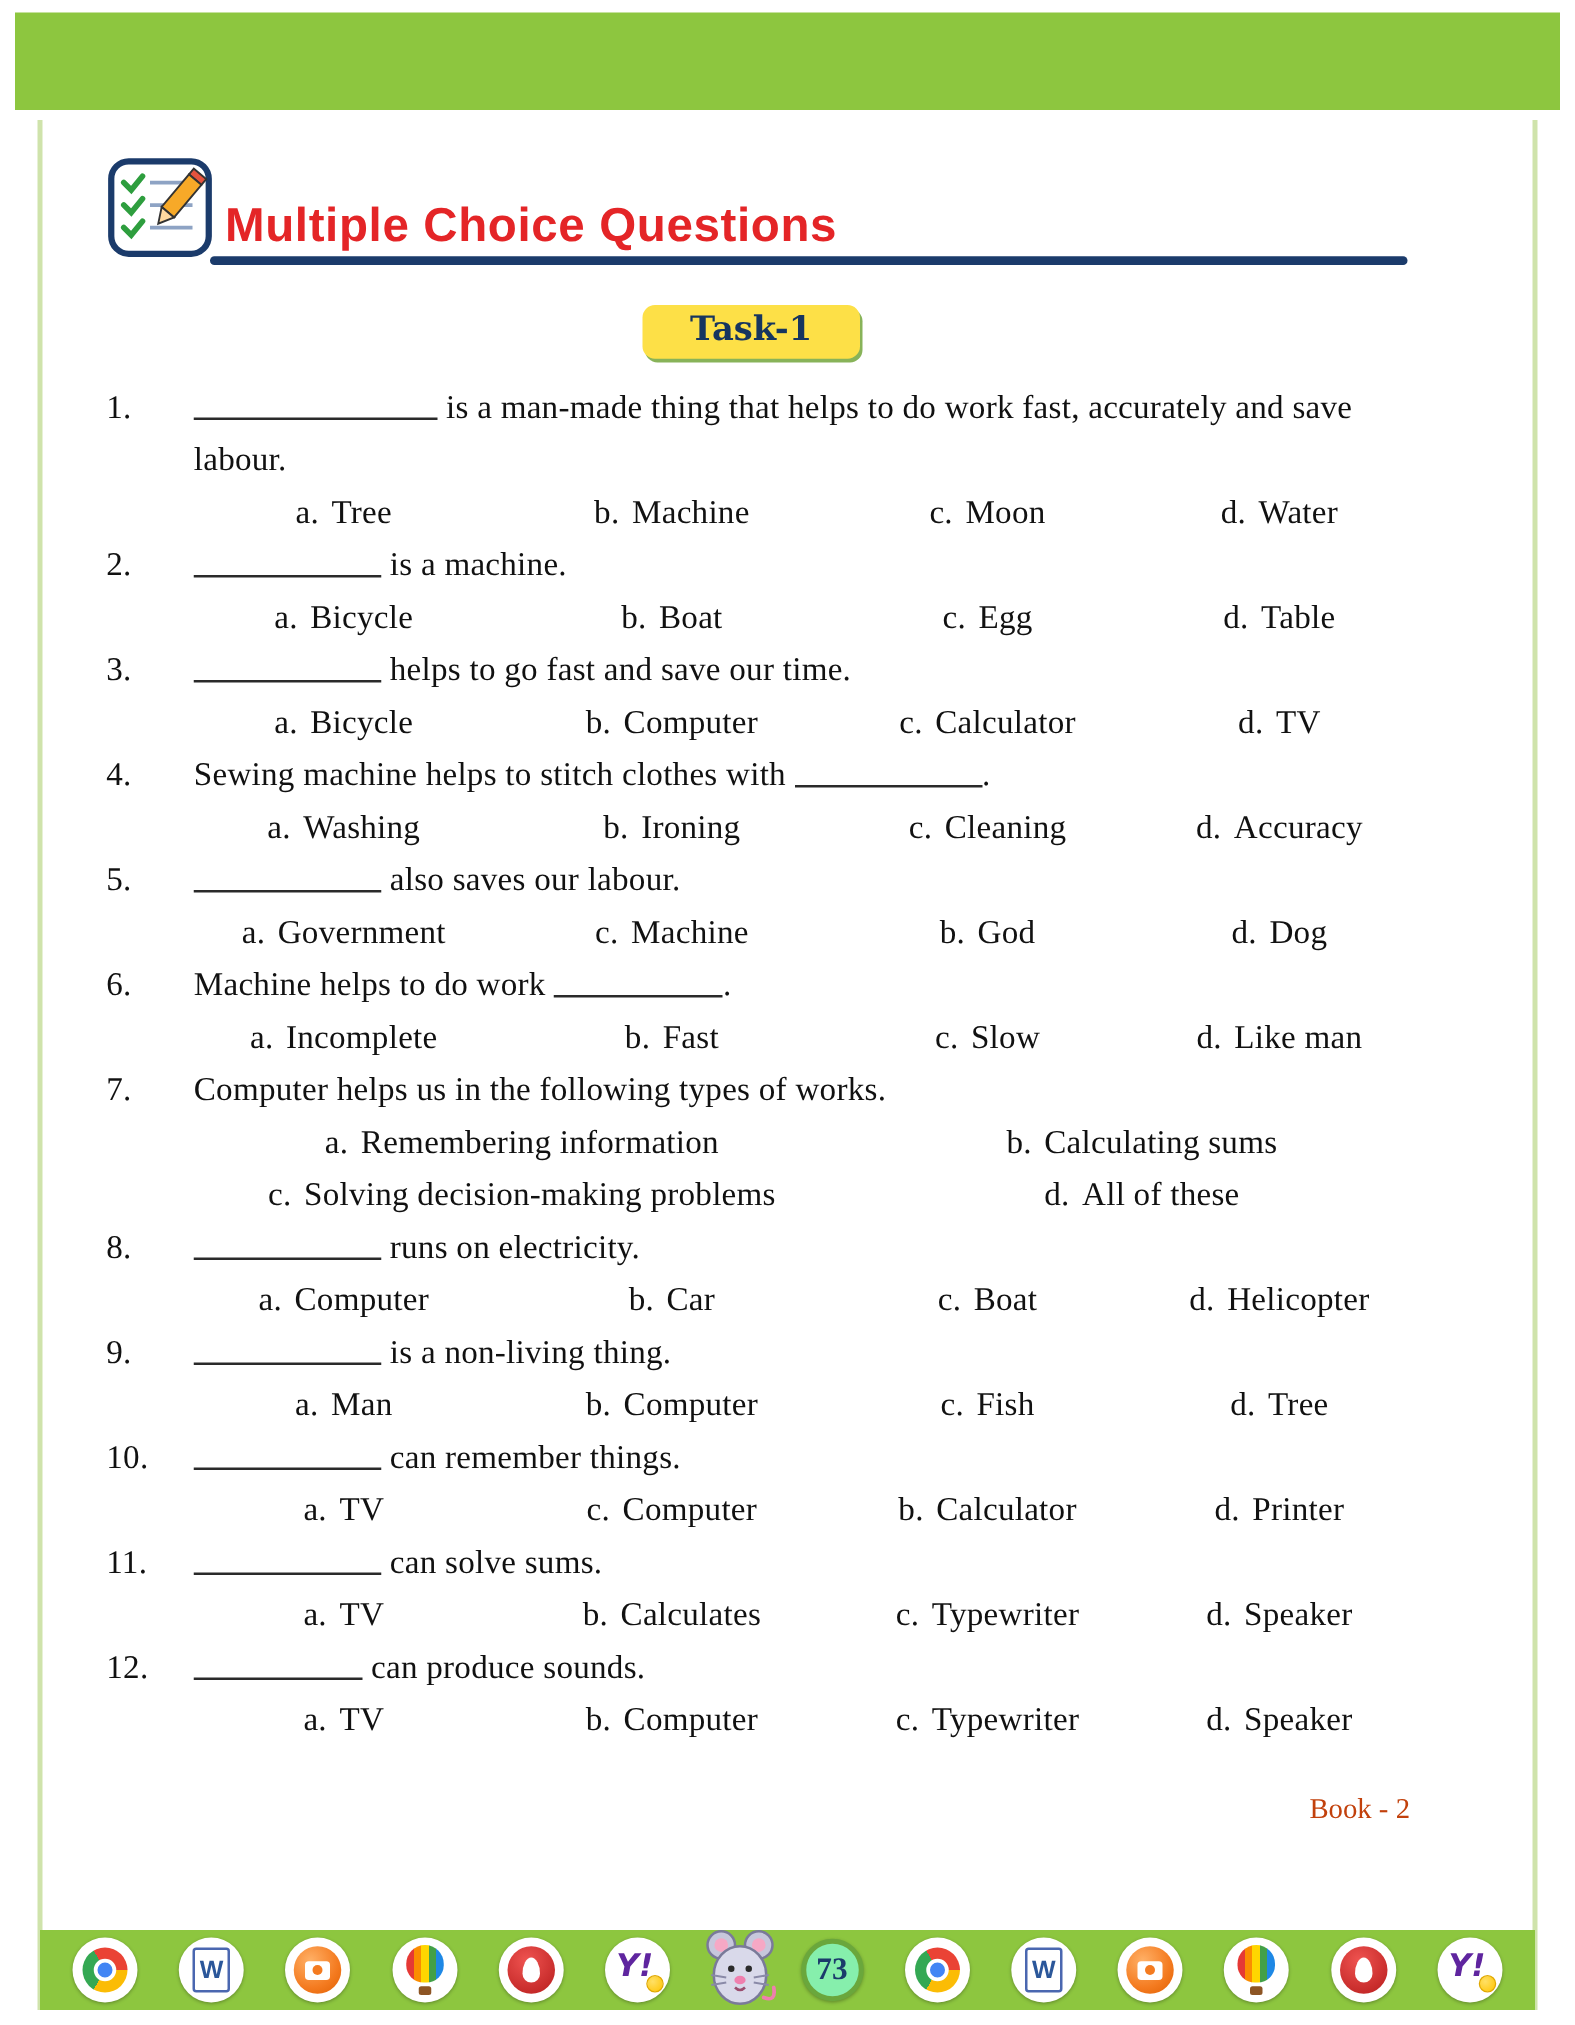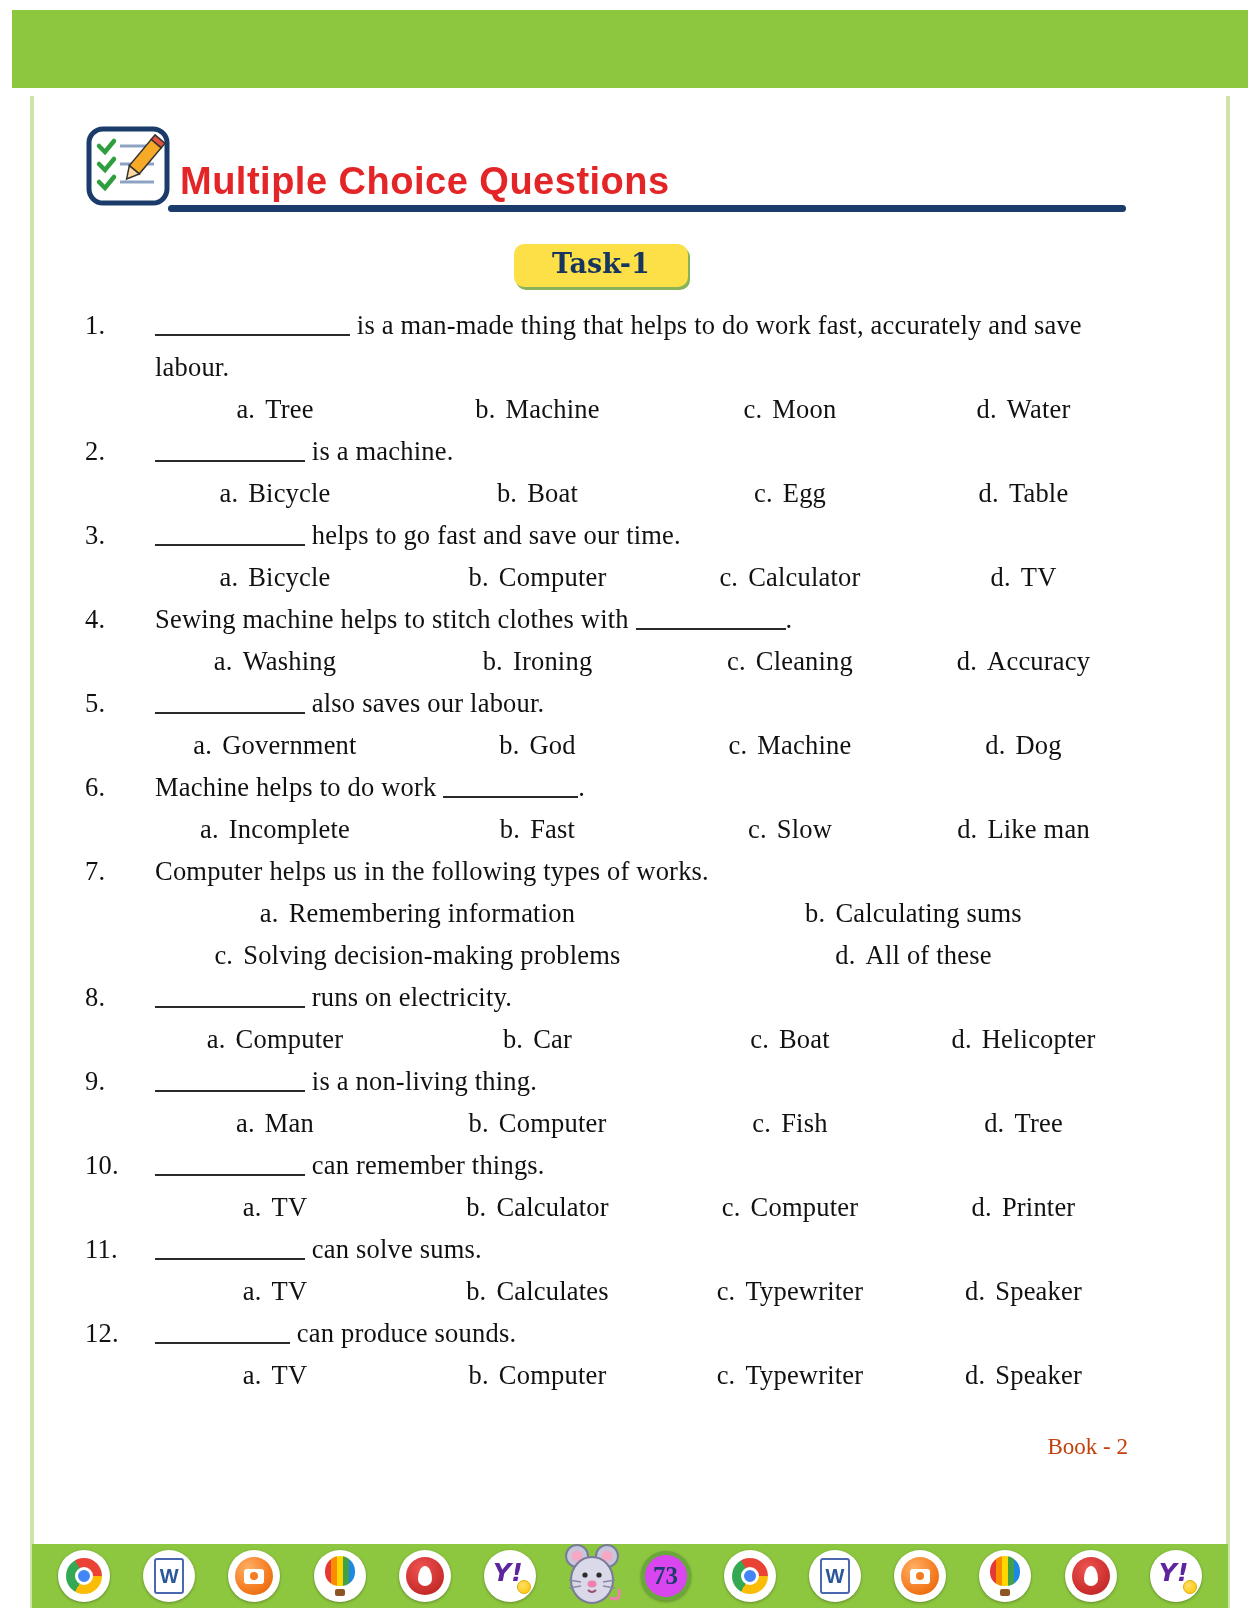--- a/index.html
+++ b/index.html
@@ -55,21 +55,21 @@
   .bottom-strip {
     position:absolute; left:32px; right:32px; bottom:12px; height:64px; background:#8dc63f;
     display:flex; align-items:center; justify-content:space-between; padding:0 26px; box-sizing:border-box;
   }
   .icon-circle {
     width:52px; height:52px; border-radius:50%; background:#fff; flex-shrink:0;
     display:flex; align-items:center; justify-content:center;
     box-shadow:0 1px 3px rgba(0,0,0,.3);
   }
   .page-badge {
-    width:50px; height:50px; border-radius:50%; background:#d946ef; border:4px solid #6aa73c;
+    width:50px; height:50px; border-radius:50%; background:#86efac; border:4px solid #6aa73c;
     display:flex; align-items:center; justify-content:center; box-sizing:border-box;
     color:#1b3b6b; font-weight:bold; font-size:25px; flex-shrink:0; z-index:2;
     box-shadow:0 1px 3px rgba(0,0,0,.3);
   }
   .mascot { margin-right:-16px; margin-left:-8px; z-index:1; flex-shrink:0; }
 
   
   .ic { position:relative; }
   .ic-chrome { width:36px; height:36px; border-radius:50%;
     background:conic-gradient(from -30deg,#ea4335 0 120deg,#fbbc05 120deg 240deg,#34a853 240deg 360deg); }
@@ -181,22 +181,22 @@
           <div class="opt"><span class="opt-letter">d.</span><span class="opt-text">Accuracy</span></div>
         </div>
       </div>
       <div class="question">
         <div class="q-line">
           <div class="q-num">5.</div>
           <div class="q-text"><span class="blank" style="width: 150px;"></span> also saves our labour.</div>
         </div>
         <div class="opts">
           <div class="opt"><span class="opt-letter">a.</span><span class="opt-text">Government</span></div>
+          <div class="opt"><span class="opt-letter">c.</span><span class="opt-text">Machine</span></div>
           <div class="opt"><span class="opt-letter">b.</span><span class="opt-text">God</span></div>
-          <div class="opt"><span class="opt-letter">c.</span><span class="opt-text">Machine</span></div>
           <div class="opt"><span class="opt-letter">d.</span><span class="opt-text">Dog</span></div>
         </div>
       </div>
       <div class="question">
         <div class="q-line">
           <div class="q-num">6.</div>
           <div class="q-text">Machine helps to do work <span class="blank" style="width: 135px;"></span>.</div>
         </div>
         <div class="opts">
           <div class="opt"><span class="opt-letter">a.</span><span class="opt-text">Incomplete</span></div>
@@ -241,22 +241,22 @@
           <div class="opt"><span class="opt-letter">d.</span><span class="opt-text">Tree</span></div>
         </div>
       </div>
       <div class="question">
         <div class="q-line">
           <div class="q-num">10.</div>
           <div class="q-text"><span class="blank" style="width: 150px;"></span> can remember things.</div>
         </div>
         <div class="opts">
           <div class="opt"><span class="opt-letter">a.</span><span class="opt-text">TV</span></div>
+          <div class="opt"><span class="opt-letter">c.</span><span class="opt-text">Computer</span></div>
           <div class="opt"><span class="opt-letter">b.</span><span class="opt-text">Calculator</span></div>
-          <div class="opt"><span class="opt-letter">c.</span><span class="opt-text">Computer</span></div>
           <div class="opt"><span class="opt-letter">d.</span><span class="opt-text">Printer</span></div>
         </div>
       </div>
       <div class="question">
         <div class="q-line">
           <div class="q-num">11.</div>
           <div class="q-text"><span class="blank" style="width: 150px;"></span> can solve sums.</div>
         </div>
         <div class="opts">
           <div class="opt"><span class="opt-letter">a.</span><span class="opt-text">TV</span></div>

